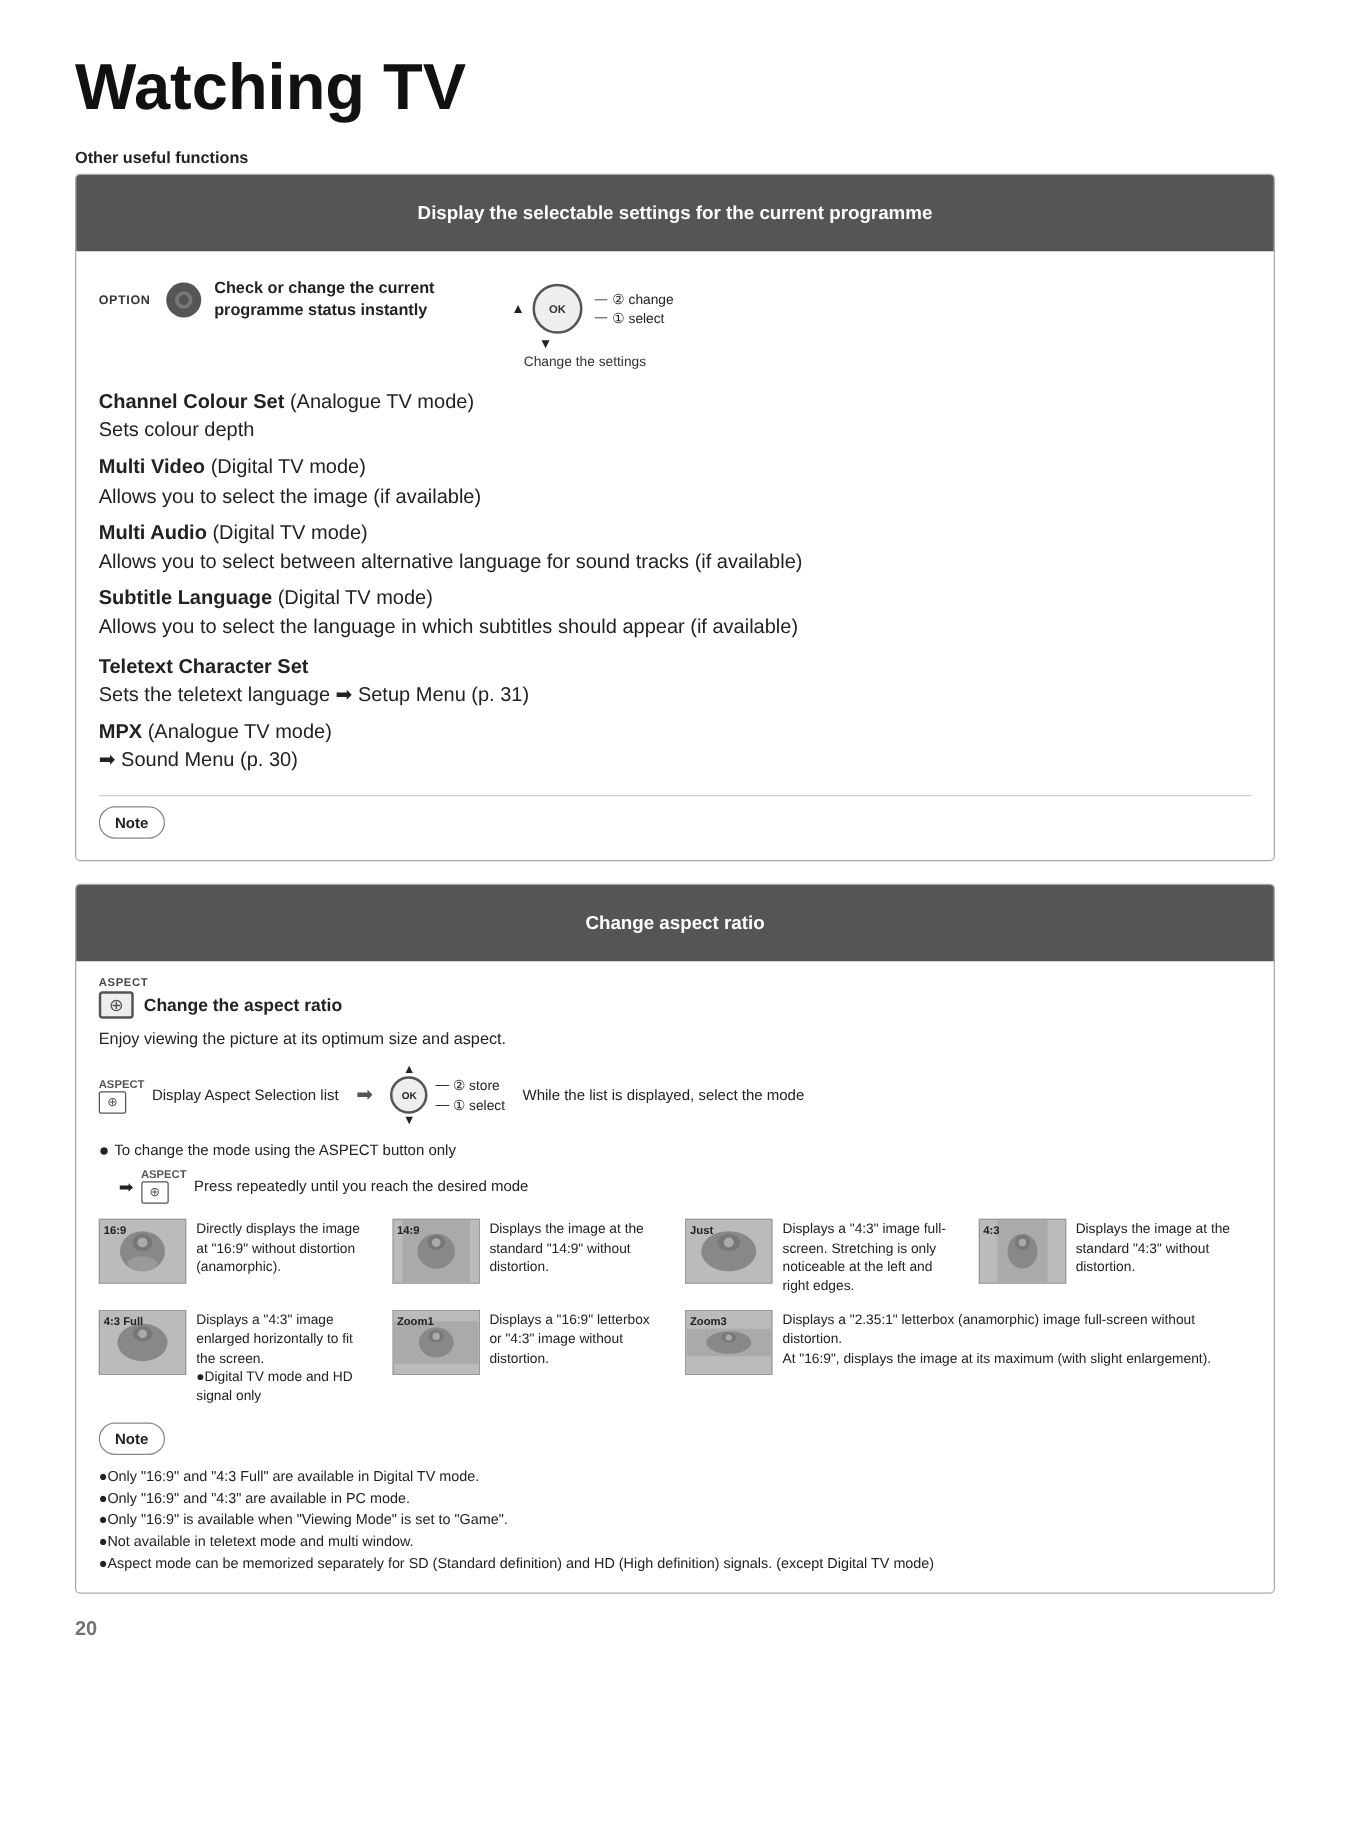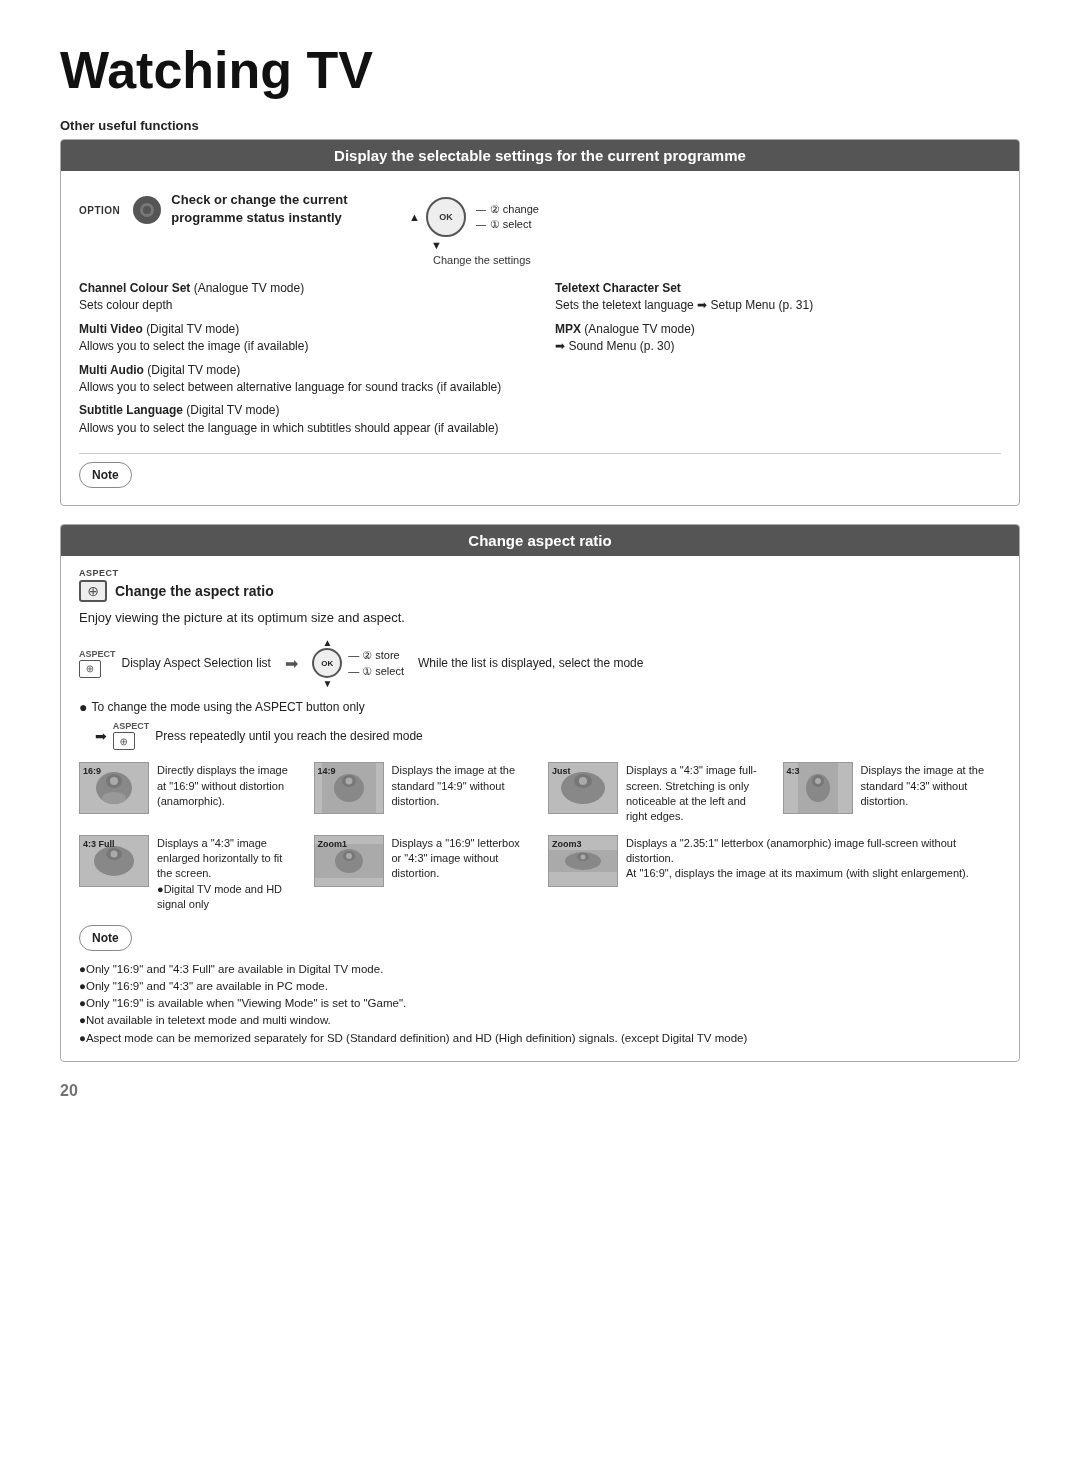--- a/index.html
+++ b/index.html
@@ -20,21 +20,21 @@
       margin-bottom: 18px;
       font-family: Arial, Helvetica, sans-serif;
     }
 
     .section-header {
       background: #555;
       color: #fff;
       font-size: 15px;
       font-weight: bold;
       text-align: center;
-      padding: 7px 10px;
+      padding: 22px 10px;
       border-radius: 3px 3px 0 0;
     }
 
     .main-box {
       border: 1.5px solid #aaa;
       border-radius: 4px;
       margin-bottom: 18px;
     }
 
     .main-box-inner {
@@ -129,29 +129,29 @@
       align-items: center;
       gap: 4px;
       font-size: 11px;
     }
 
     .change-settings-label {
       font-size: 11px;
       text-align: center;
       margin-top: 3px;
       color: #333;
-      margin-left: 24px;
+      margin-left: 10px;
     }
 
     .features-grid {
       display: grid;
-      grid-template-columns: 1fr 1fr;
+      grid-template-columns: 1fr;
       gap: 2px 30px;
       margin-bottom: 10px;
-      font-size: 12px;
+      font-size: 16px;
       line-height: 1.45;
     }
 
     .features-grid .feat-item {
       margin-bottom: 6px;
     }
 
     .features-grid .feat-item strong {
       font-weight: bold;
     }

